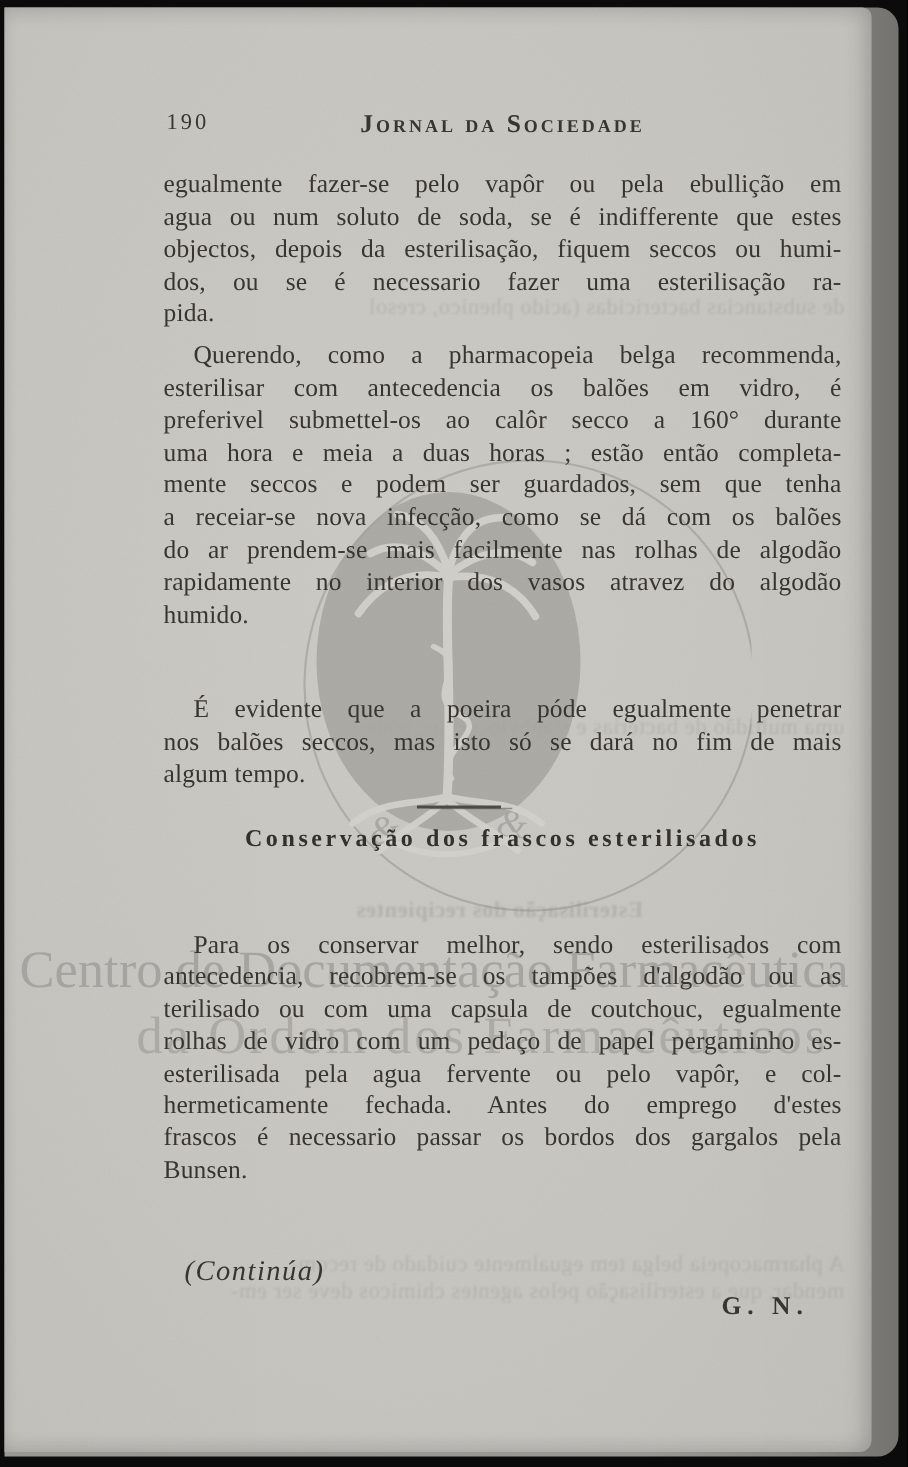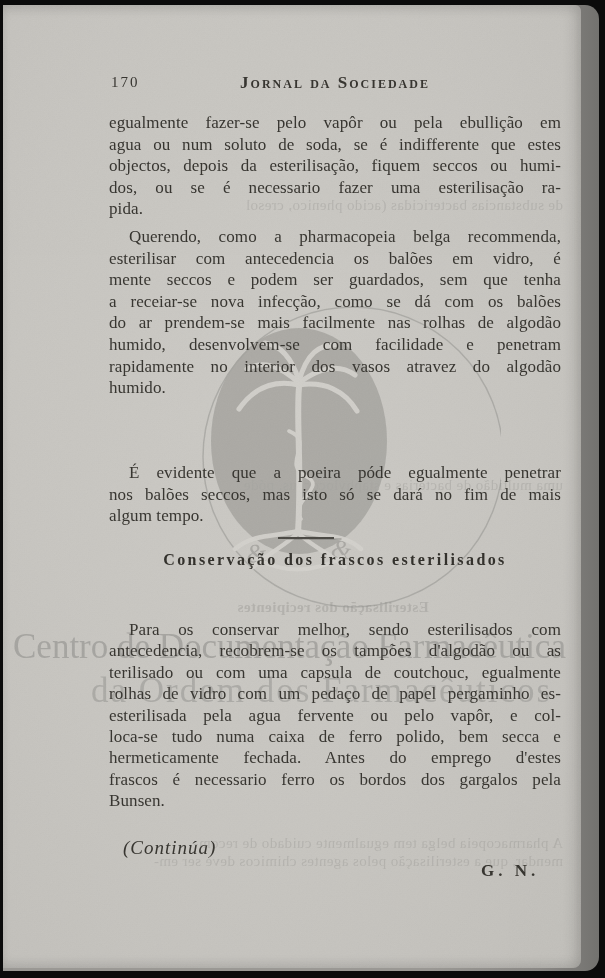--- a/index.html
+++ b/index.html
@@ -103,60 +103,60 @@
       </svg>
     </div>
 
     <div class="layer-wm">
       <div class="wm-line" style="left:10px;top:622px">Centro de Documentação Farmacêutica</div>
       <div class="wm-line l2" style="left:88px;top:666px">da Ordem dos Farmacêuticos</div>
     </div>
 
     <div class="layer-content">
       <div class="header-row">
-        <span class="page-number">170</span>
+        <span class="page-number">190</span>
         <span class="journal-title">Jornal da Sociedade</span>
       </div>
 
       <div class="para" style="top:107px">
           <div class="line">egualmente fazer-se pelo vapôr ou pela ebullição em</div>
           <div class="line">agua ou num soluto de soda, se é indifferente que estes</div>
           <div class="line">objectos, depois da esterilisação, fiquem seccos ou humi-</div>
           <div class="line">dos, ou se é necessario fazer uma esterilisação ra-</div>
           <div class="line last">pida.</div>
         </div>
       <div class="para indent" style="top:221px">
           <div class="line">Querendo, como a pharmacopeia belga recommenda,</div>
           <div class="line">esterilisar com antecedencia os balões em vidro, é</div>
+          <div class="line">preferivel submettel-os ao calôr secco a 160° durante</div>
+          <div class="line">uma hora e meia a duas horas ; estão então completa-</div>
           <div class="line">mente seccos e podem ser guardados, sem que tenha</div>
           <div class="line">a receiar-se nova infecção, como se dá com os balões</div>
           <div class="line">do ar prendem-se mais facilmente nas rolhas de algodão</div>
-          <div class="line">humido, desenvolvem-se com facilidade e penetram</div>
           <div class="line">rapidamente no interior dos vasos atravez do algodão</div>
           <div class="line last">humido.</div>
         </div>
       <div class="para indent" style="top:457px">
           <div class="line">É evidente que a poeira póde egualmente penetrar</div>
           <div class="line">nos balões seccos, mas isto só se dará no fim de mais</div>
           <div class="line last">algum tempo.</div>
         </div>
 
       <div class="divider"></div>
 
       <div class="section-heading">Conservação dos frascos esterilisados</div>
 
       <div class="para indent" style="top:614px;line-height:21.4px">
           <div class="line">Para os conservar melhor, sendo esterilisados com</div>
           <div class="line">antecedencia, recobrem-se os tampões d'algodão ou as</div>
           <div class="line">terilisado ou com uma capsula de coutchouc, egualmente</div>
           <div class="line">rolhas de vidro com um pedaço de papel pergaminho es-</div>
           <div class="line">esterilisada pela agua fervente ou pelo vapôr, e col-</div>
-          <div class="line">loca-se tudo numa caixa de ferro polido, bem secca e</div>
           <div class="line">hermeticamente fechada. Antes do emprego d'estes</div>
-          <div class="line">frascos é necessario ferro os bordos dos gargalos pela</div>
+          <div class="line">frascos é necessario passar os bordos dos gargalos pela</div>
           <div class="line last">Bunsen.</div>
         </div>
 
       <div class="continua">(Continúa)</div>
       <div class="signature">G. N.</div>
     </div>
 
     <svg class="layer-noise" width="578" height="963" style="position:absolute;left:0;top:0;opacity:.06;pointer-events:none">
       <filter id="grain">
           <feTurbulence type="fractalNoise" baseFrequency="0.9" numOctaves="2" stitchTiles="stitch"></feTurbulence>

